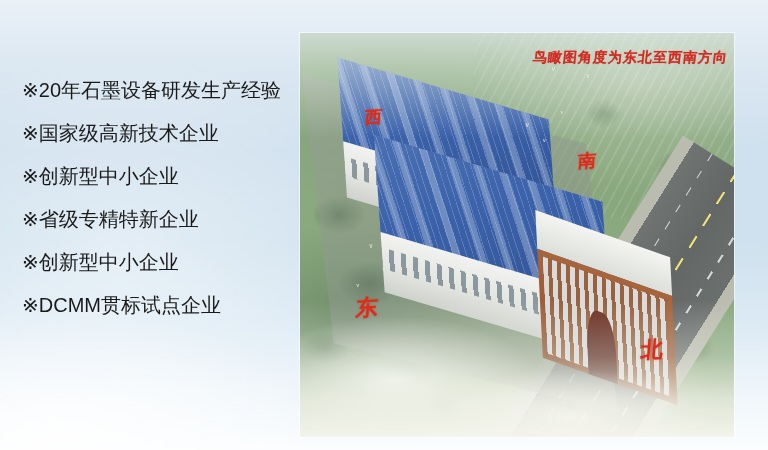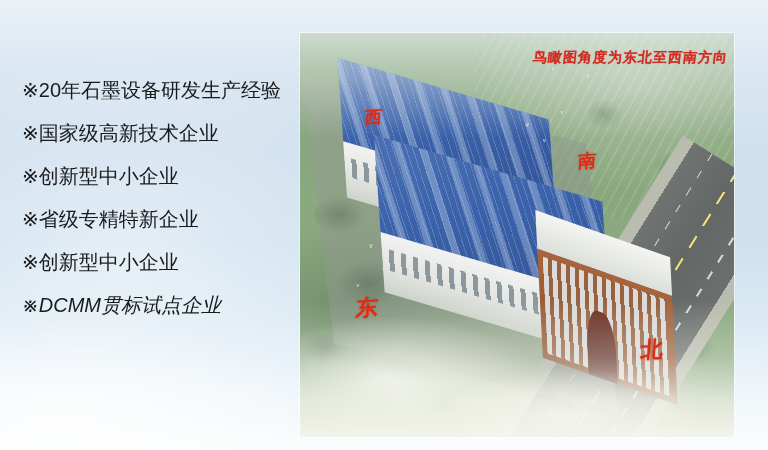--- a/index.html
+++ b/index.html
@@ -43,21 +43,21 @@
   }
   .bullet-line {
     font-size: 20px;
     line-height: 1;
     color: #1a1a1a;
     white-space: nowrap;
     margin-bottom: 23px;
     letter-spacing: 0px;
     font-weight: 400;
   }
-  .bullet-line:last-child { margin-bottom: 11px; font-style: italic; }
+  .bullet-line:last-child { margin-bottom: 11px; }
 
   
   .photo {
     position: absolute;
     left: 300px;
     top: 33px;
     width: 434px;
     height: 404px;
     overflow: hidden;
     background: #8aa97f;

